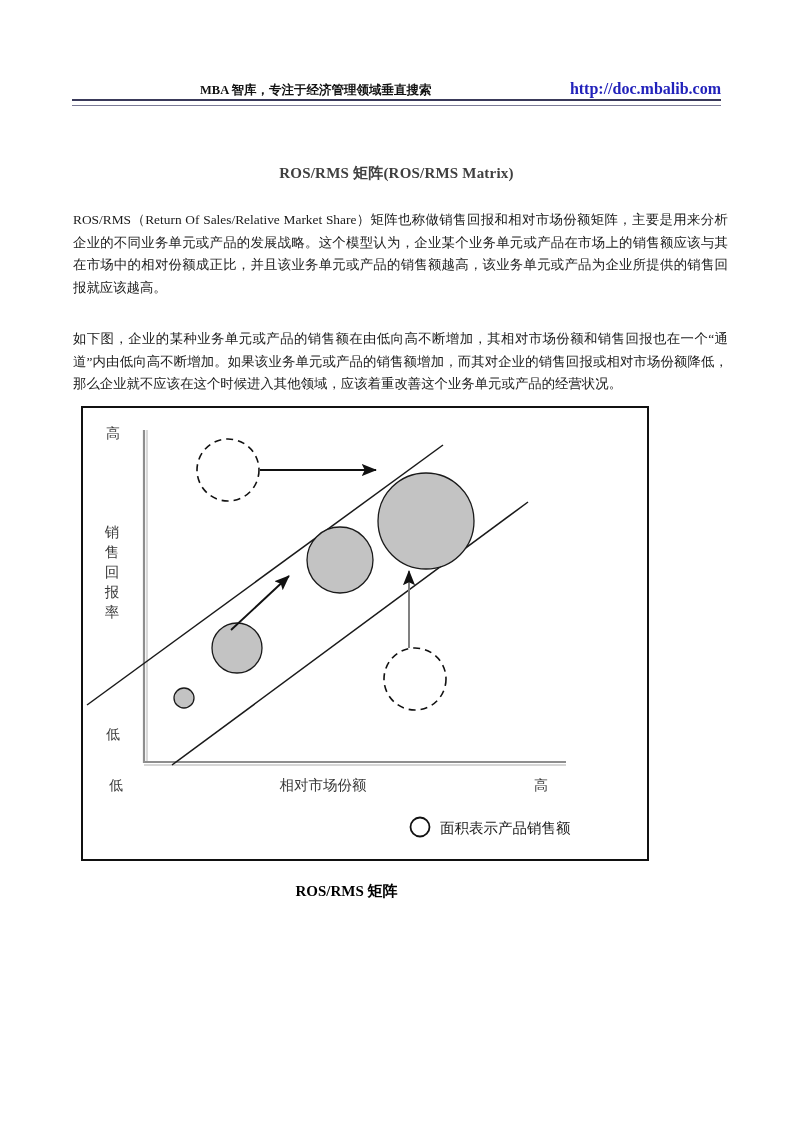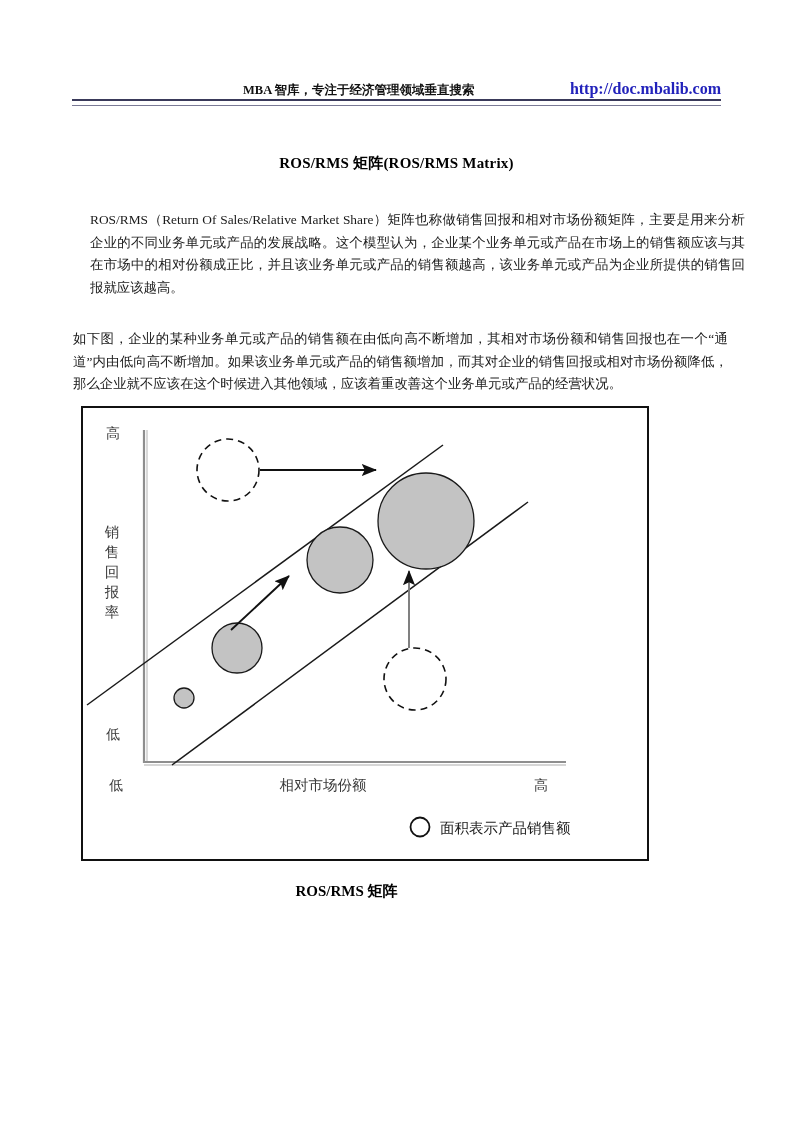--- a/index.html
+++ b/index.html
@@ -58,49 +58,49 @@
     white-space:nowrap;
   }
   #header-rule{
     position:absolute;left:72px;top:99px;width:649px;height:4px;
     border-top:2px solid #3a3a5a;
     border-bottom:1px solid #7a7a96;
   }
 
   
   #doc-title{
-    position:absolute;left:0;top:154px;width:793px;
+    position:absolute;left:0;top:164px;width:793px;
     text-align:center;
     font-family:"Liberation Serif","DejaVu Serif",serif;
     font-weight:bold;font-size:15px;
-    color:#000000;
+    color:#404040;
     letter-spacing:.2px;
   }
   .para{
     position:absolute;left:73px;width:655px;
     font-family:"Liberation Serif","DejaVu Serif",serif;
     font-size:13.4px;line-height:22.6px;
     color:#1a1a1a;
     text-align:justify;
     text-justify:inter-ideograph;
   }
-  #para-1{top:209px;margin-left:17px;}
+  #para-1{top:209px;}
   #para-2{top:328px;}
 
   
   #figure-box{
     position:absolute;left:81px;top:406px;
     width:568px;height:455px;
     border:2.5px solid #111;
     background:#fff;
     box-sizing:border-box;
   }
   #figure-svg{position:absolute;left:0;top:0;}
 
-  .cn{font-family:"Liberation Serif","DejaVu Serif",serif;margin-left:43px;}
+  .cn{font-family:"Liberation Serif","DejaVu Serif",serif;}
 
   #figure-caption{
     position:absolute;left:0;top:882px;width:693px;
     text-align:center;
     font-family:"Liberation Serif","DejaVu Serif",serif;
     font-weight:bold;font-size:15px;color:#000;
   }
 </style>
 </head>
 <body>

